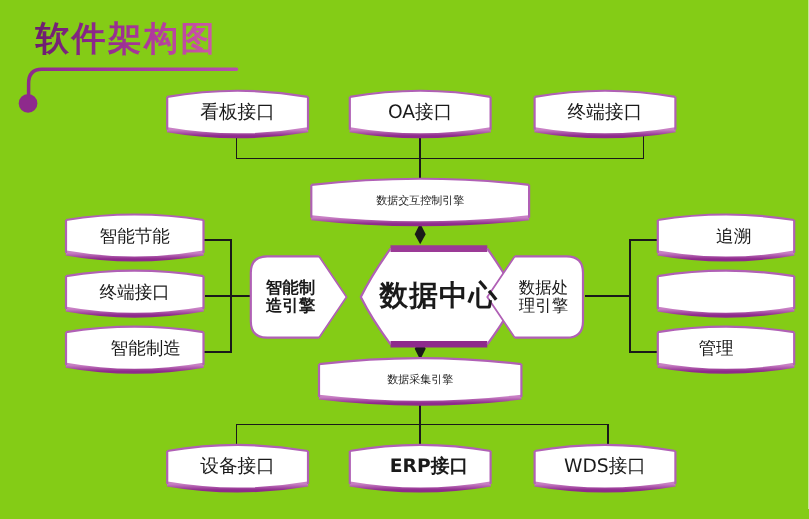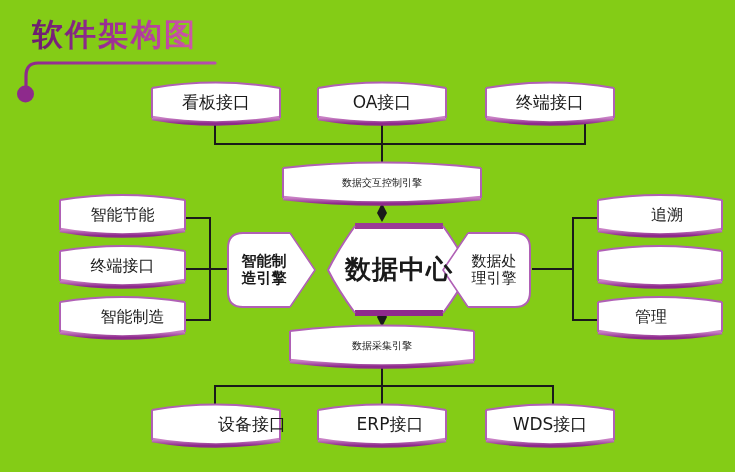--- a/index.html
+++ b/index.html
@@ -257,17 +257,17 @@
   <div class="node-label lbl-sub" style="left:458px; top:238px; width:72px; height:64px;">数据处
 理引擎</div>
 
   <div class="node-label lbl-center" style="left:328px; top:228px; width:142px; height:84px;">数据中心</div>
 
   <div class="node-label lbl-side" style="left:598px; top:200px; width:106px; height:30px;margin-left:16px;">追溯</div>
   <div class="node-label lbl-side" style="left:589px; top:302px; width:124px; height:30px;text-align:right;">管理</div>
 
   <div class="node-label lbl-engine" style="left:290px; top:331px; width:184px; height:30px;">数据采集引擎</div>
 
-  <div class="node-label lbl-interface" style="left:152px; top:410px; width:128px; height:30px;margin-left:36px;">设备接口</div>
-  <div class="node-label lbl-interface" style="left:318px; top:410px; width:144px; height:30px;">ERP接口</div>
+  <div class="node-label lbl-interface" style="left:152px; top:410px; width:128px; height:30px;">设备接口</div>
+  <div class="node-label lbl-interface" style="left:318px; top:410px; width:144px; height:30px;font-weight:bold;">ERP接口</div>
   <div class="node-label lbl-interface" style="left:486px; top:410px; width:128px; height:30px;">WDS接口</div>
 
 </div>
 
 </body></html>

